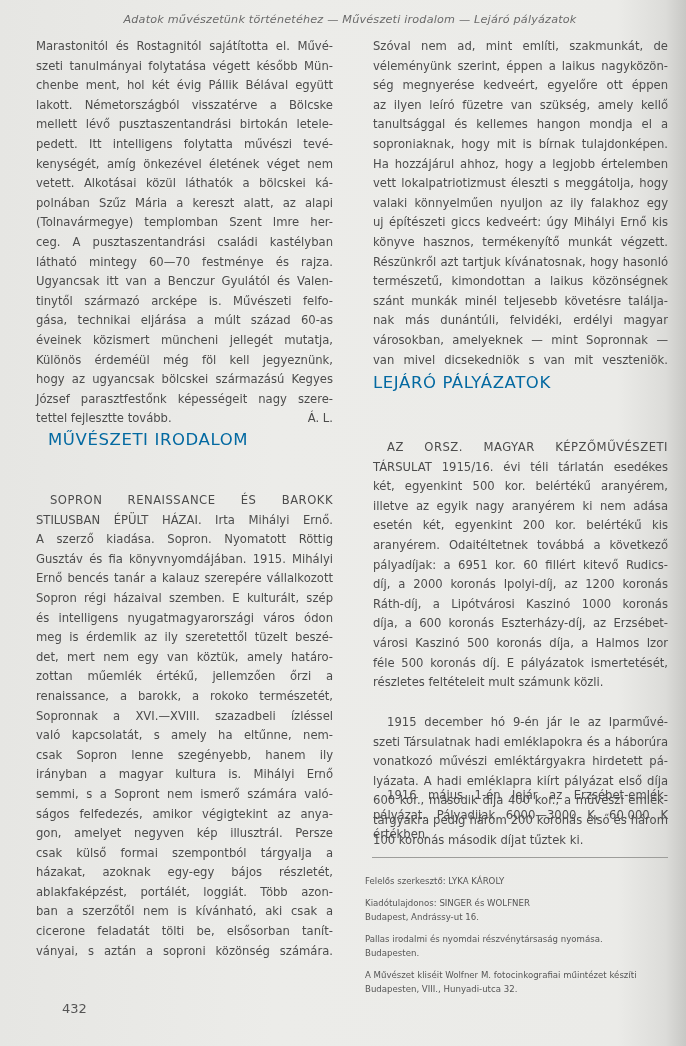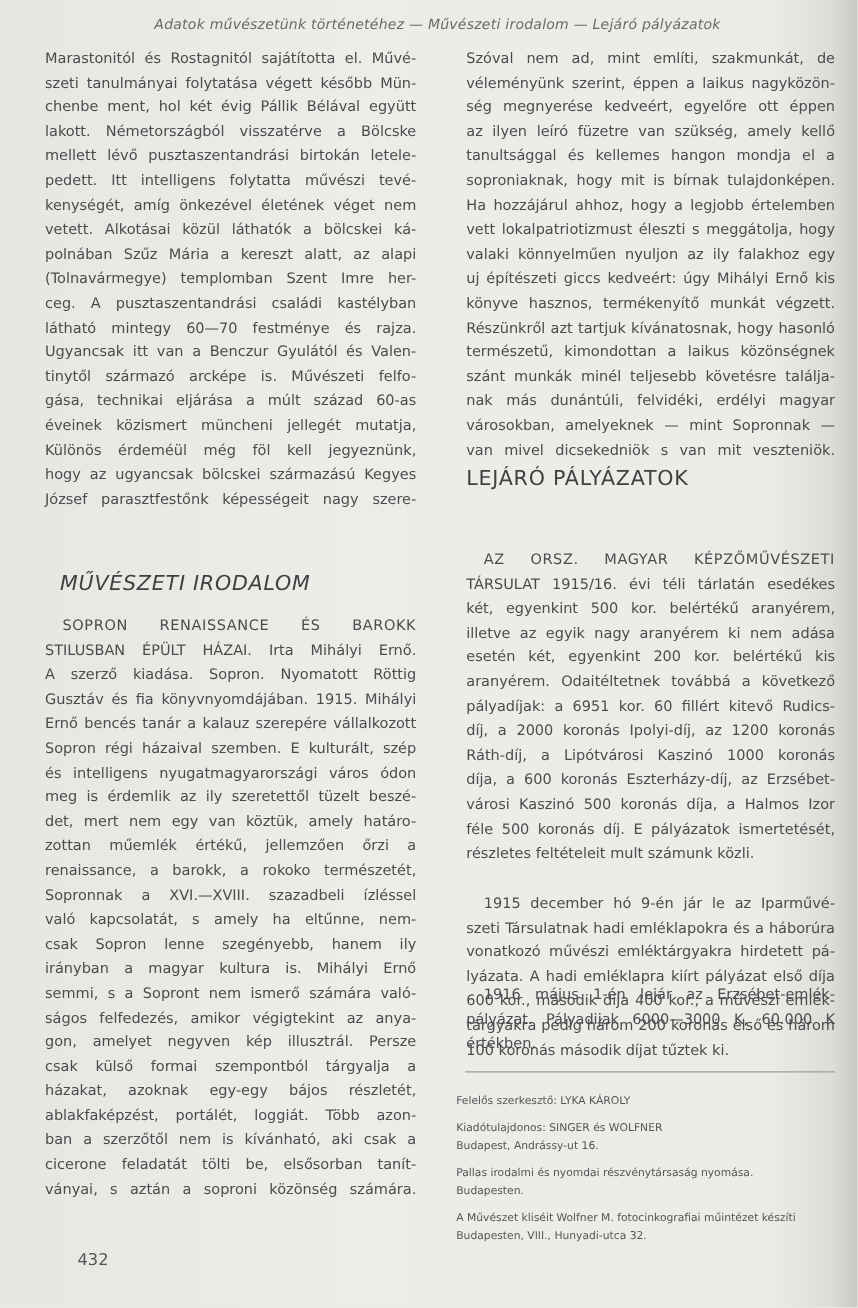--- a/index.html
+++ b/index.html
@@ -26,21 +26,21 @@
       display: block; height: 19.6px; line-height: 19.6px;
       font-size: 11.6px; white-space: nowrap;
       text-align: justify; text-align-last: justify;
       color: #4c4c4c;
     }
     .line.last { text-align-last: left; }
     .line.indent { padding-left: 14px; }
     .line.sig { text-align-last: auto; display: flex; justify-content: space-between; }
     .section-title {
       position: absolute; font-size: 16.5px; letter-spacing: 0.6px;
-      color: #404040; font-weight: normal; white-space: nowrap;
+      color: #0369a1; font-weight: normal; white-space: nowrap;
     }
     .caps { letter-spacing: 0.5px; }
     .page-number {
       position: absolute; left: 62px; top: 1001px; font-size: 13px; color: #555;
     }
     .rule {
       position: absolute; left: 372px; top: 857px; width: 296px; height: 1px;
       background: #9d9d9a;
     }
     .imprint { position: absolute; left: 365px; width: 310px; text-align: left; color: #555; font-size: 8.6px; }
@@ -67,23 +67,27 @@
   <span class="line">(Tolnavármegye) templomban Szent Imre her-</span>
   <span class="line">ceg. A pusztaszentandrási családi kastélyban</span>
   <span class="line">látható mintegy 60—70 festménye és rajza.</span>
   <span class="line">Ugyancsak itt van a Benczur Gyulától és Valen-</span>
   <span class="line">tinytől származó arcképe is. Művészeti felfo-</span>
   <span class="line">gása, technikai eljárása a múlt század 60-as</span>
   <span class="line">éveinek közismert müncheni jellegét mutatja,</span>
   <span class="line">Különös érdeméül még föl kell jegyeznünk,</span>
   <span class="line">hogy az ugyancsak bölcskei származású Kegyes</span>
   <span class="line">József parasztfestőnk képességeit nagy szere-</span>
+  <span class="line sig">
+    <span>tettel fejlesztte tovább.</span>
+    <span>Á. L.</span>
+  </span>
 </div>
 
-<div class="section-title" style="left:48px; top:457px;font-style:italic;">MŰVÉSZETI IRODALOM</div>
+<div class="section-title" style="left:48px; top:430px;">MŰVÉSZETI IRODALOM</div>
 
 <div class="col col-left" style="top:491px;">
   <span class="line indent caps">SOPRON RENAISSANCE ÉS BAROKK</span>
   <span class="line">STILUSBAN ÉPÜLT HÁZAI. Irta Mihályi Ernő.</span>
   <span class="line">A szerző kiadása. Sopron. Nyomatott Röttig</span>
   <span class="line">Gusztáv és fia könyvnyomdájában. 1915. Mihályi</span>
   <span class="line">Ernő bencés tanár a kalauz szerepére vállalkozott</span>
   <span class="line">Sopron régi házaival szemben. E kulturált, szép</span>
   <span class="line">és intelligens nyugatmagyarországi város ódon</span>
   <span class="line">meg is érdemlik az ily szeretettől tüzelt beszé-</span>

